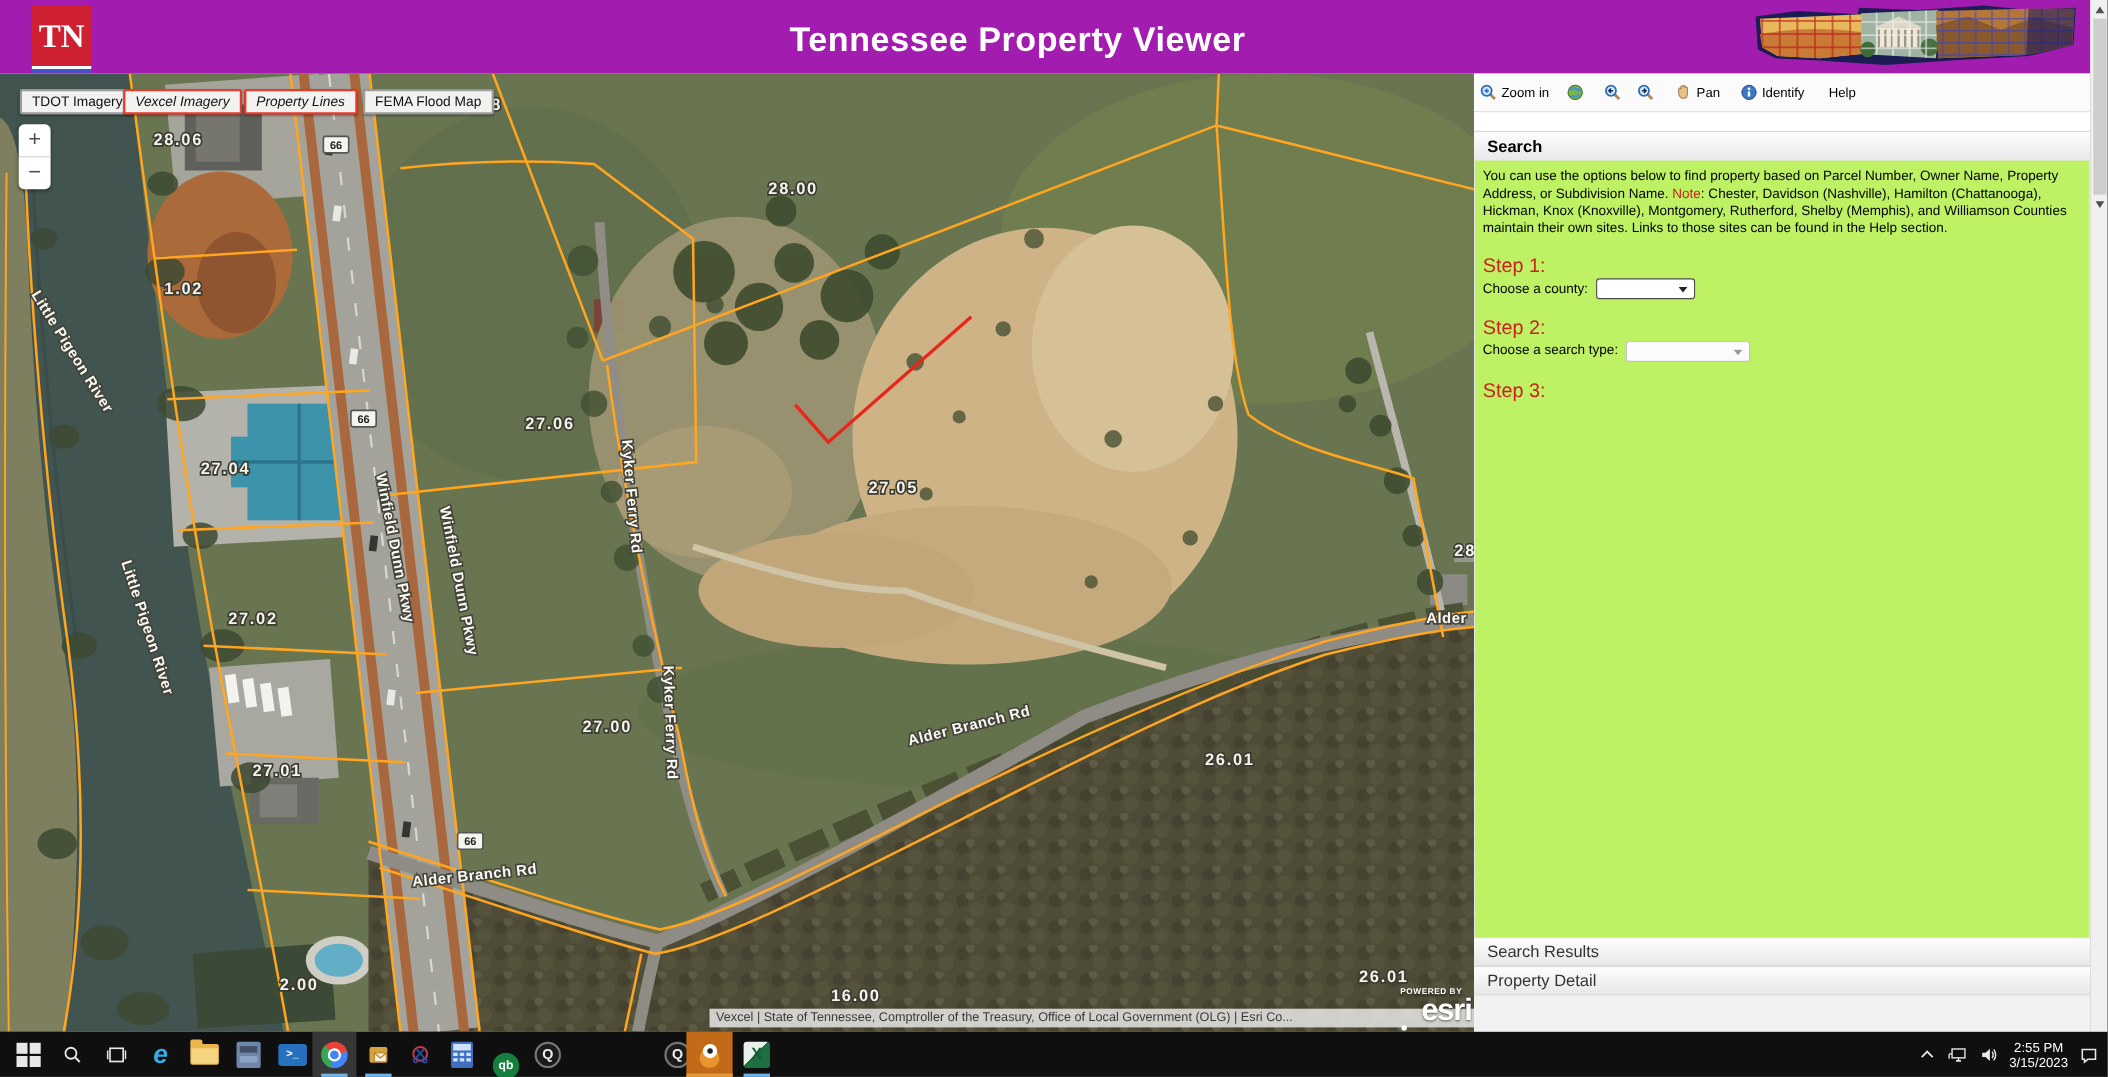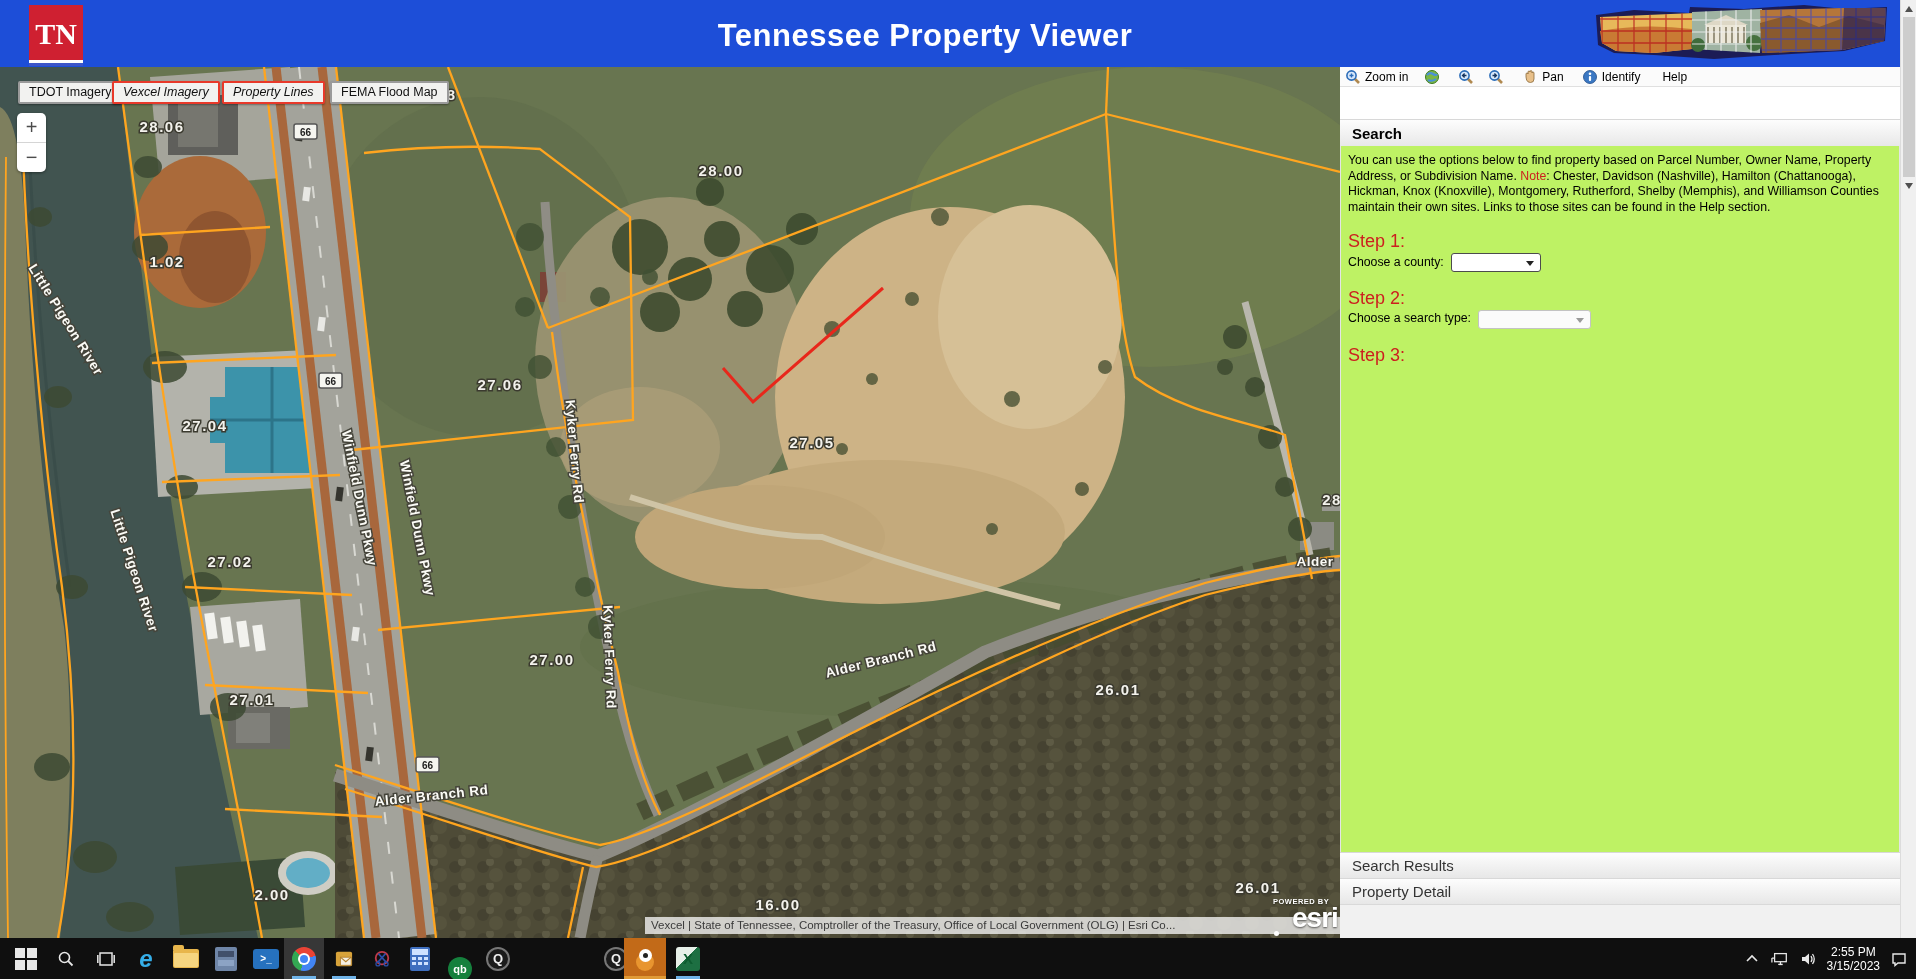--- a/index.html
+++ b/index.html
@@ -1,21 +1,21 @@
 <!DOCTYPE html>
 <html><head>
 <meta charset="utf-8">
 <style>
   * { margin:0; padding:0; box-sizing:border-box; }
   html,body { width:1916px; height:979px; overflow:hidden; background:#000;
     font-family:"Liberation Sans", sans-serif; }
   #stage { position:relative; width:1916px; height:979px; background:#fff; }
 
   
-  #header { position:absolute; left:0; top:0; width:1900px; height:67px; background:#1d4ed8; }
+  #header { position:absolute; left:0; top:0; width:1900px; height:67px; background:#a21caf; }
   #tn-logo { position:absolute; left:29px; top:5px; width:54px; height:57px; background:#cf2031;
     color:#fff; font-family:"Liberation Serif", serif; font-weight:bold; font-size:30px;
     display:flex; align-items:center; justify-content:center; }
   #tn-logo-stripes { position:absolute; left:29px; top:60px; width:54px; height:6px;
     background:linear-gradient(#ffffff 0 50%, #3c55c8 50% 100%); }
   #app-title { position:absolute; left:0; top:18px; width:1850px; text-align:center;
     color:#fff; font-size:31px; font-weight:bold; letter-spacing:0.5px; }
   #tn-montage { position:absolute; right:11px; top:1px; width:295px; height:64px; }
 
   
@@ -42,21 +42,21 @@
     background:rgba(245,245,245,.78); color:#3a3a3a; font-size:11.5px; line-height:17px;
     padding-left:6px; white-space:nowrap; overflow:hidden; }
   #esri-block { position:absolute; left:1273px; top:830px; width:70px; color:#fff; text-align:left;
     text-shadow:0 1px 2px rgba(0,0,0,.6); }
   #powered-by { font-size:7.5px; font-weight:bold; letter-spacing:0.5px; }
   #esri-logo { font-size:28px; font-weight:bold; letter-spacing:-1px; line-height:24px;margin-left:19px; }
   #esri-dot { display:inline-block; width:5px; height:5px; border-radius:50%; background:#fff; vertical-align:top; margin-left:1px; }
 
   
   #panel { position:absolute; left:1340px; top:67px; width:560px; height:871px; background:#fff; }
-  #ptoolbar { position:absolute; left:0; top:0; width:560px; height:20px; background:#fbfbfb;
+  #ptoolbar { position:absolute; left:0; top:0; width:560px; height:35px; background:#fbfbfb;
     border-bottom:1px solid #e0e0e0; font-size:12px; color:#000; display:flex; align-items:center; }
   .tb-item { display:flex; align-items:center; gap:4px; cursor:pointer; }
   .tb-icon { width:16px; height:16px; display:inline-block; }
   .sec-bar { position:absolute; left:0; width:560px; height:27px;
     background:linear-gradient(#fdfdfd, #e7e7e7); border-top:1px solid #d8d8d8;
     border-bottom:1px solid #c9c9c9; font-size:15px; color:#333; line-height:26px;
     padding-left:12px; cursor:pointer; }
   #bar-measure { top:23px; }
   #bar-search { top:52px; font-weight:bold; color:#000; height:29px; line-height:28px; }
   #search-content { position:absolute; left:0; top:79px; width:560px; height:706px; background:#bef264;

